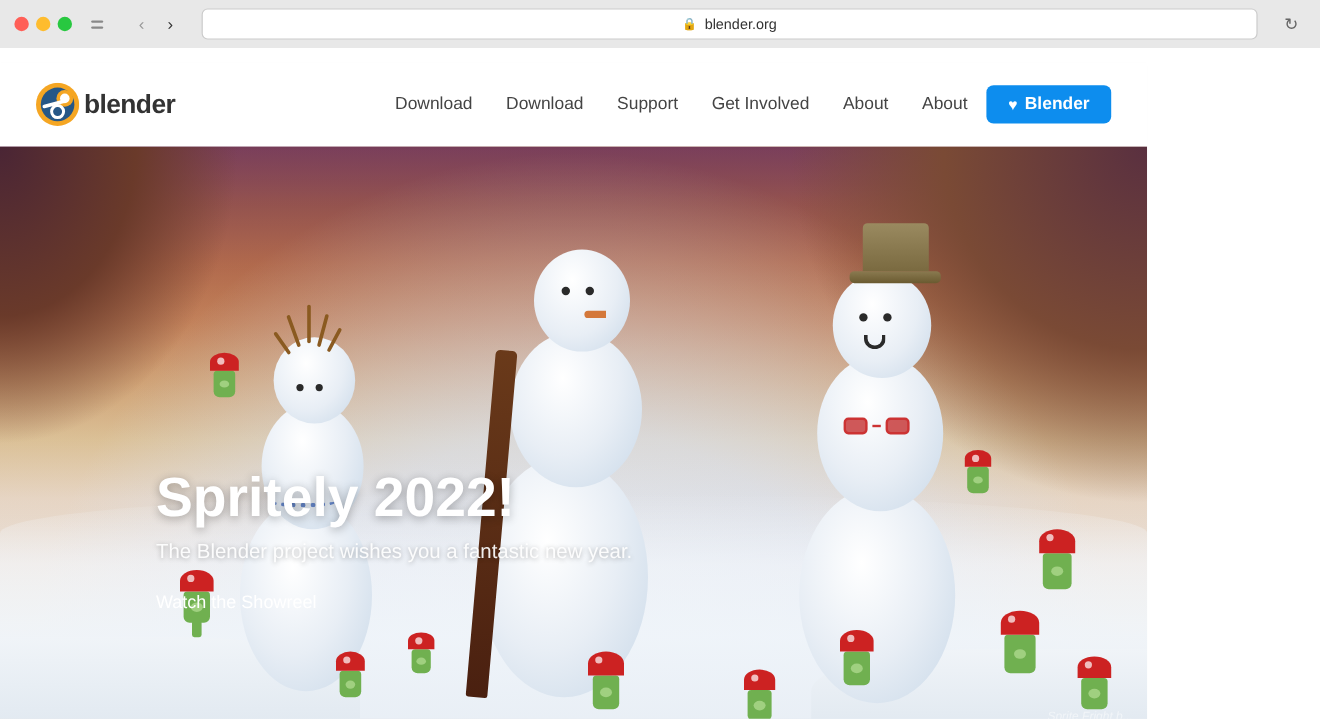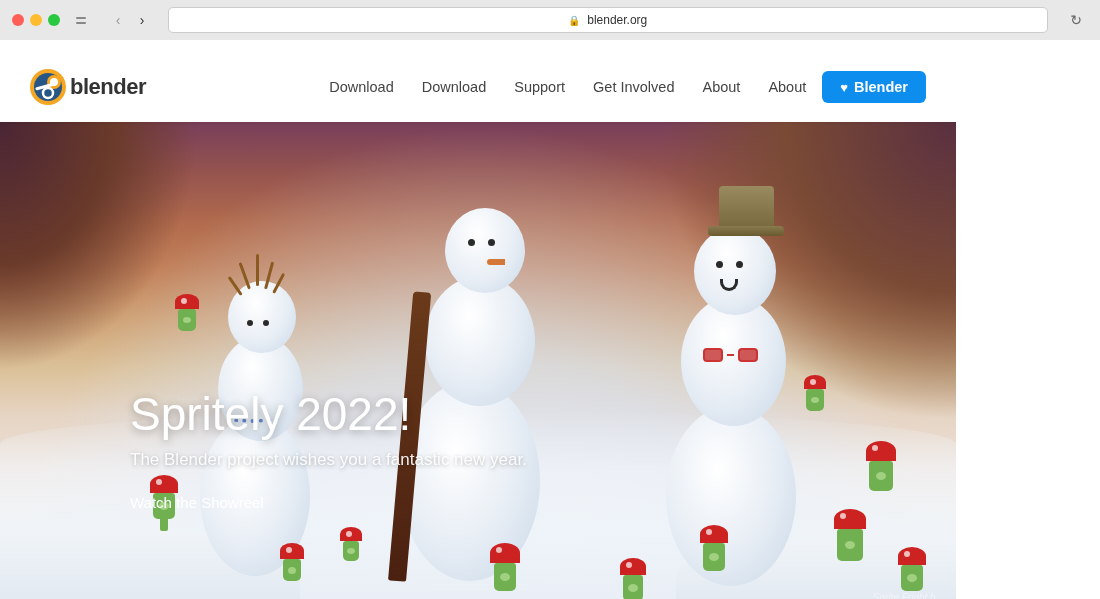--- a/index.html
+++ b/index.html
@@ -198,21 +198,21 @@
 
     
     .hero-content {
       position: absolute;
       bottom: 100px;
       left: 130px;
       z-index: 5;
     }
     .hero-title {
       font-size: 46px;
-      font-weight: 400;
+      font-weight: 700;
       color: #fff;
       text-shadow: 0 2px 8px rgba(0,0,0,0.3);
       margin-bottom: 10px;
       line-height: 1.1;
     }
     .hero-subtitle {
       font-size: 17px;
       color: rgba(255,255,255,0.92);
       text-shadow: 0 1px 4px rgba(0,0,0,0.3);
       margin-bottom: 24px;

